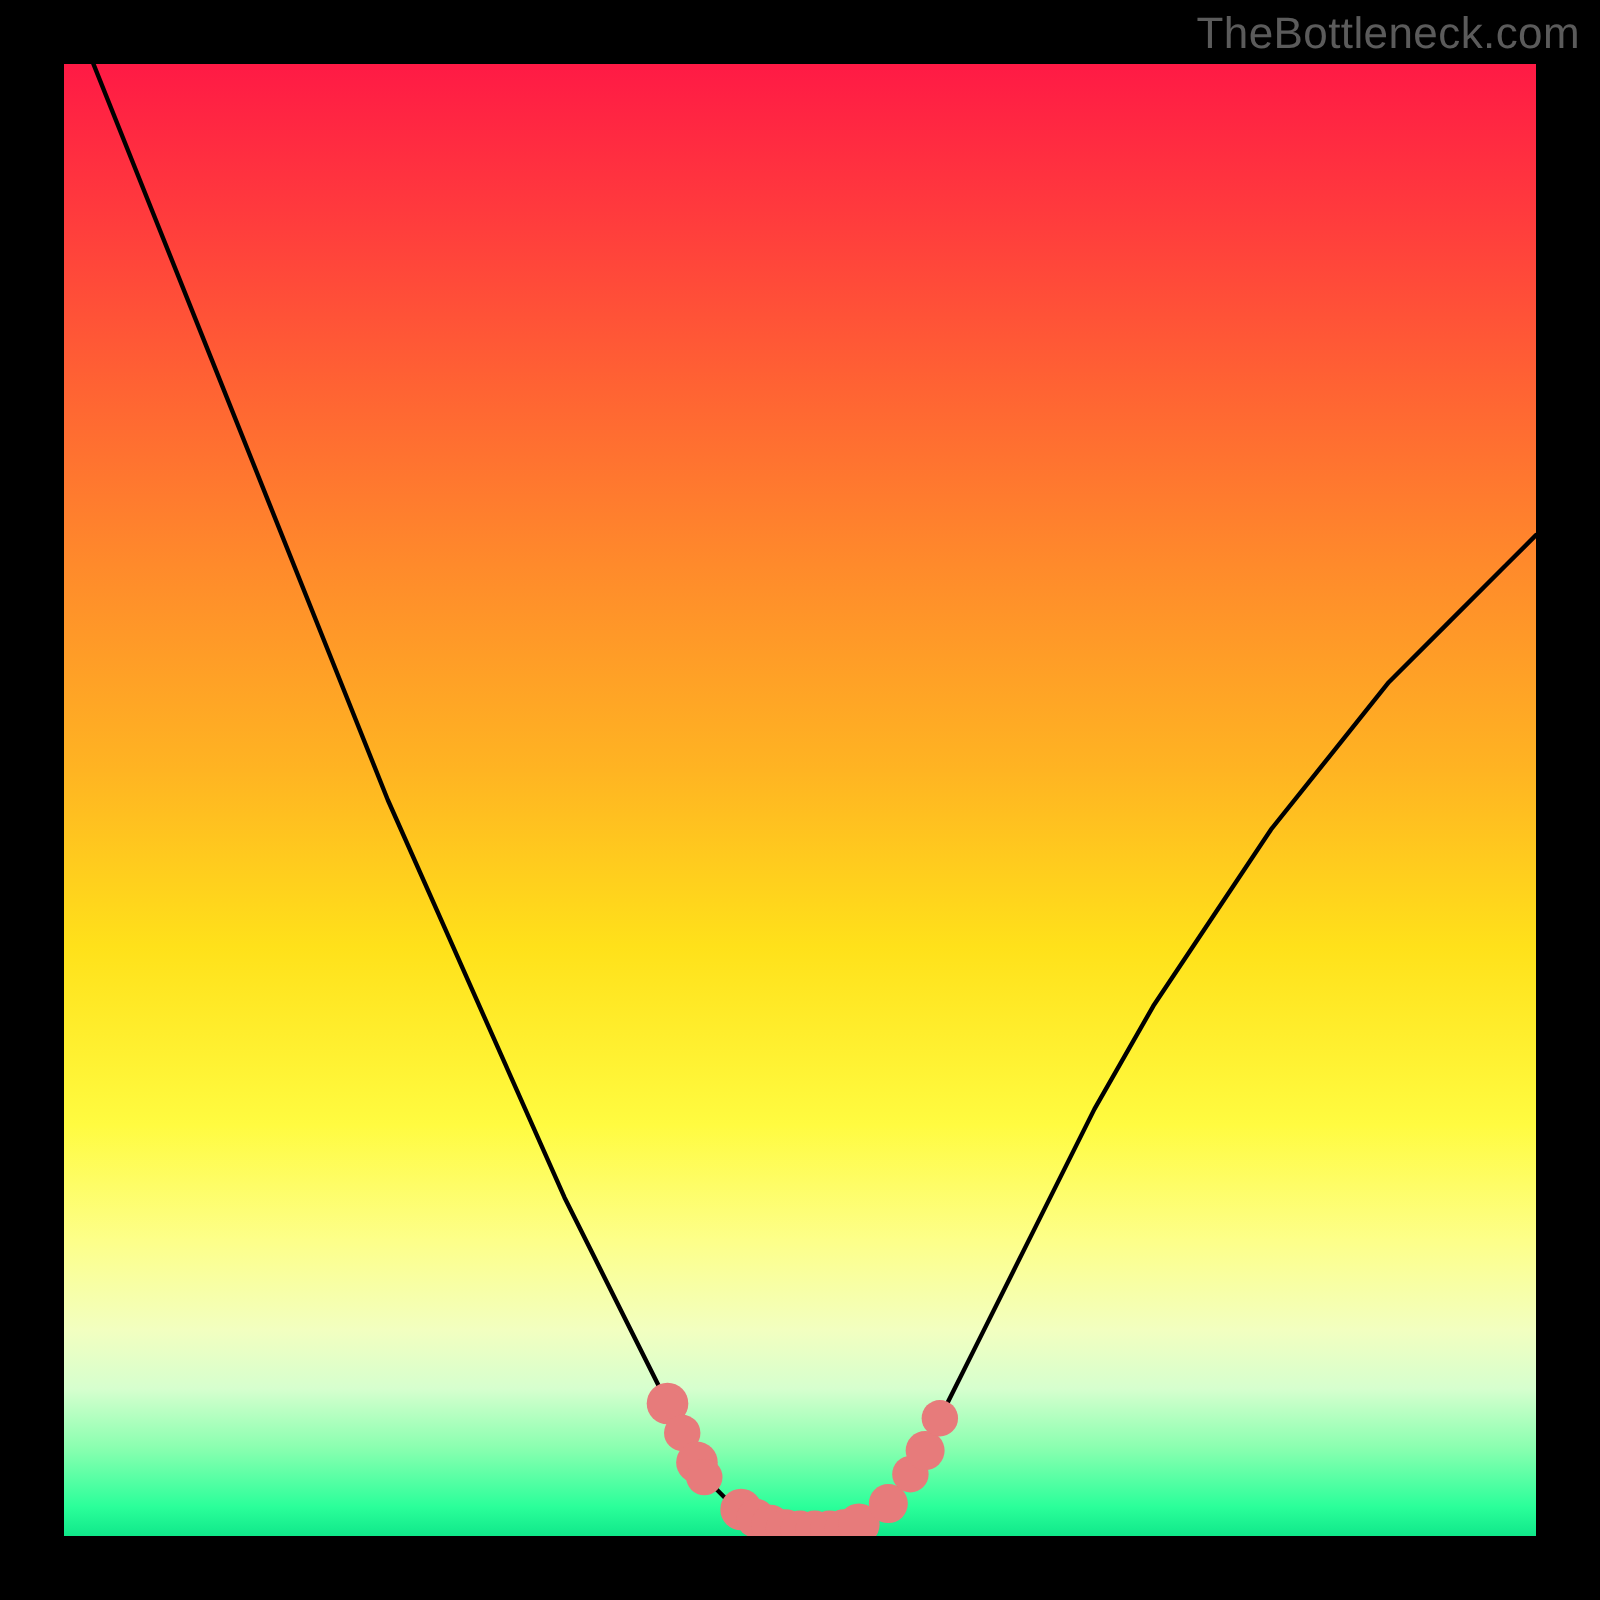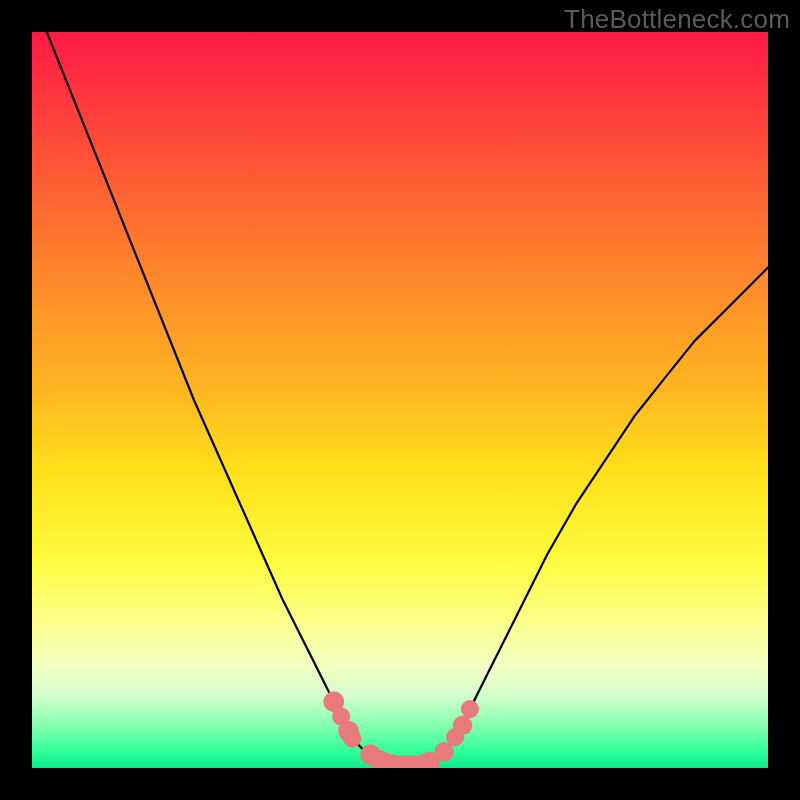--- a/index.html
+++ b/index.html
@@ -15,21 +15,21 @@
     position: relative;
     width: 800px;
     height: 800px;
     background: #000;
   }
   .watermark {
     position: absolute;
     top: 4px;
     right: 10px;
     color: #5b5b5b;
-    font-size: 26px;
+    font-size: 22px;
     font-weight: 500;
     letter-spacing: 0.2px;
     z-index: 20;
   }
   .plot-area {
     position: absolute;
     left: 32px;
     top: 32px;
     width: 736px;
     height: 736px;

